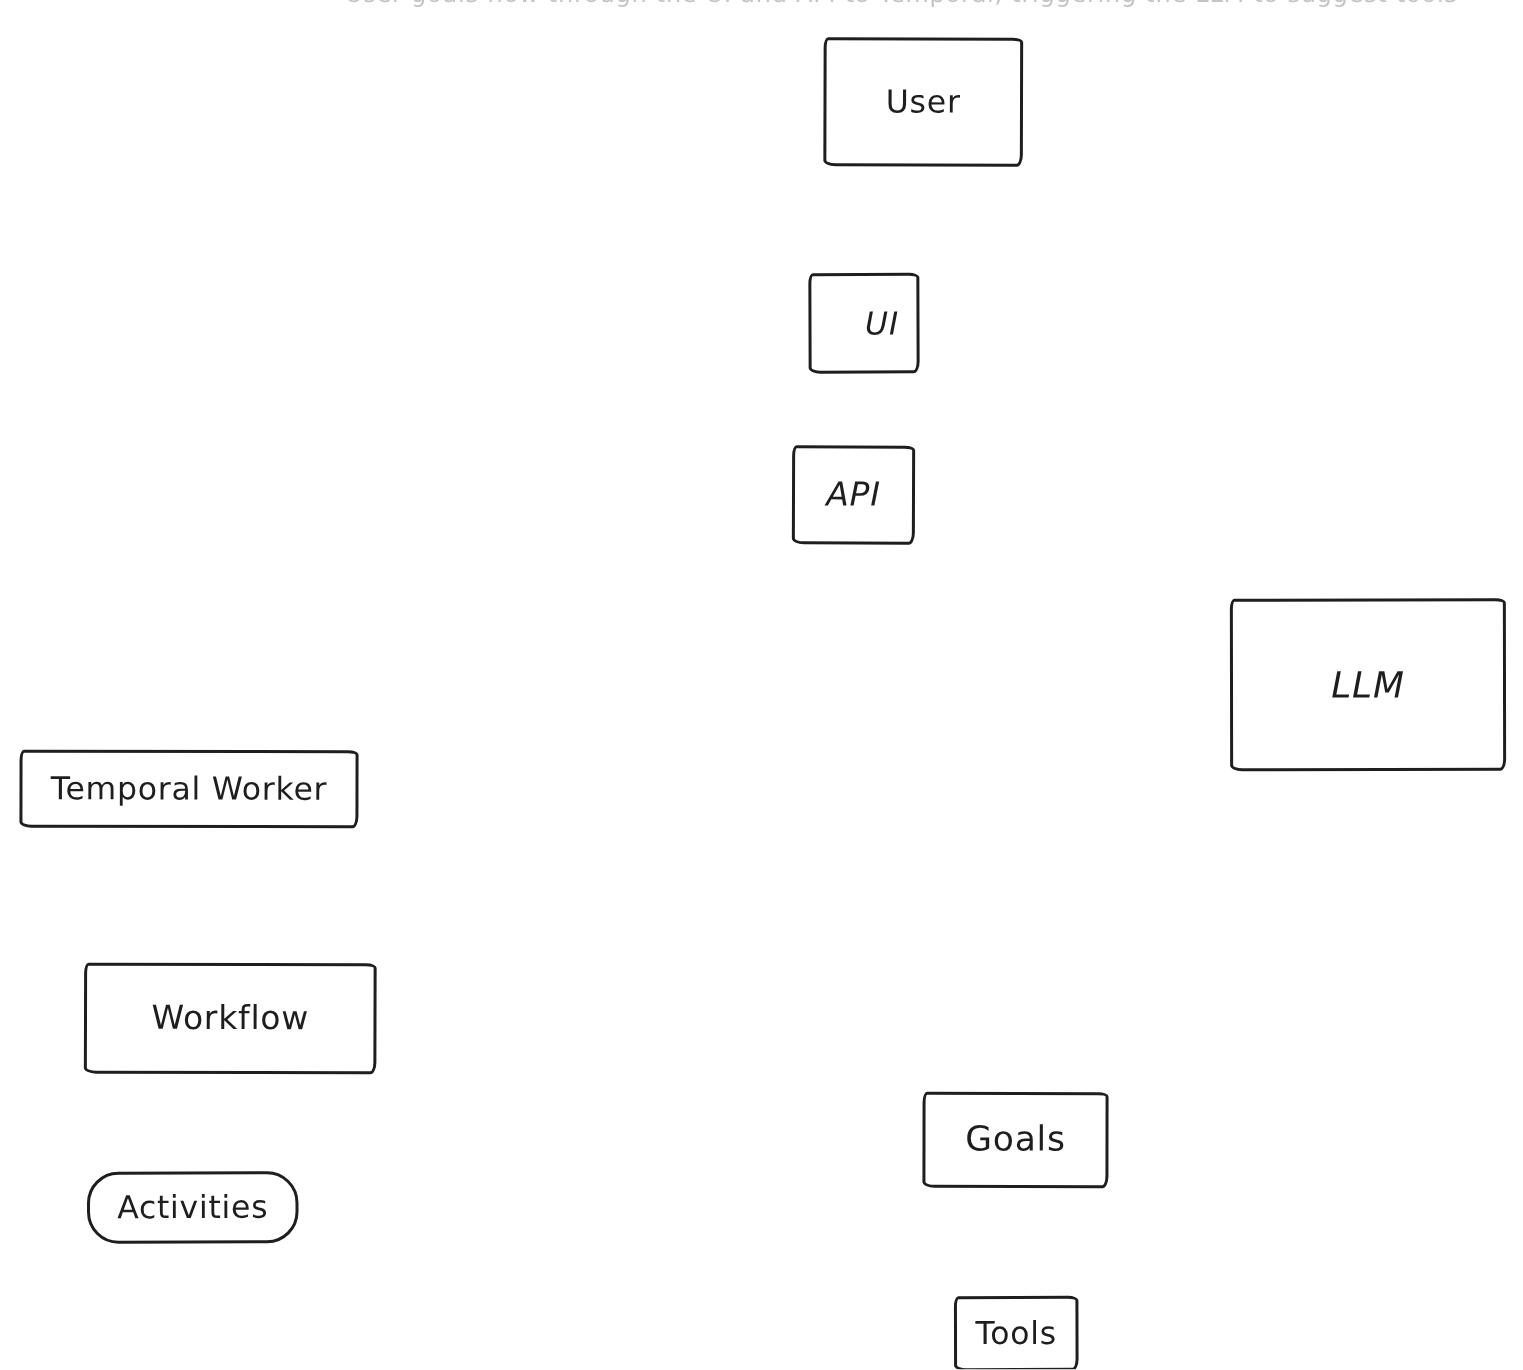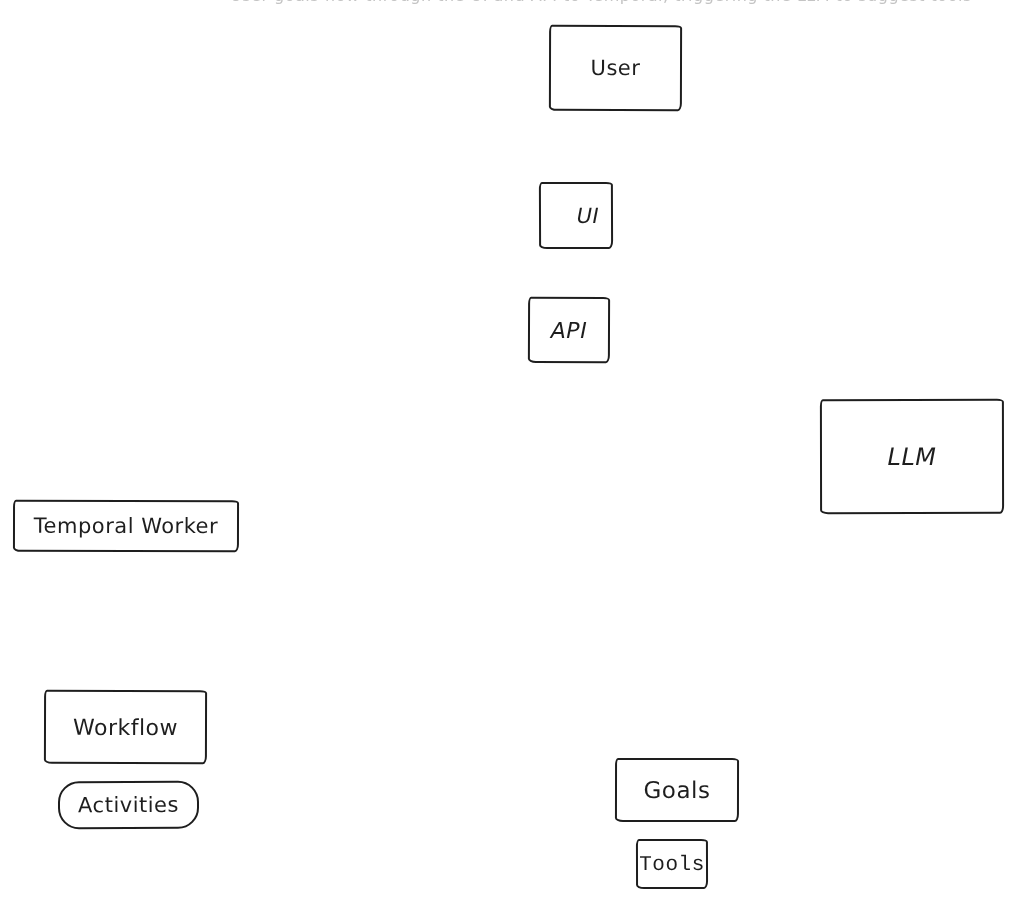--- a/index.html
+++ b/index.html
@@ -48,24 +48,24 @@
     white-space: nowrap;
   }
   .slant .label { font-style: italic; }
 
   .node-user            { left: 502px; top: 25px;  width: 133px; height: 86px;  font-size: 21px; transform: rotate(0.15deg); margin-left: 47px; }
   .node-ui              { left: 539px; top: 182px; width: 74px;  height: 67px;  font-size: 21px; transform: rotate(-0.2deg); padding-left: 24px; }
   .node-api             { left: 528px; top: 297px; width: 82px;  height: 66px;  font-size: 22px; transform: rotate(0.2deg); text-align: right; }
   .node-temporal-cloud  { left: 25px;  top: 334px; width: 209px; height: 51px;  font-size: 21px; transform: rotate(-0.15deg); }
   .node-temporal-worker { left: 13px;  top: 468px; width: 226px; height: 52px;  font-size: 21px; transform: rotate(0.1deg); margin-top: 32px; }
   .node-llm             { left: 820px; top: 399px; width: 184px; height: 115px; font-size: 24px; transform: rotate(-0.1deg); }
-  .node-workflow        { left: 44px;  top: 642px; width: 163px; height: 74px;  font-size: 22px; transform: rotate(0.15deg); margin-top: 48px; }
+  .node-workflow        { left: 56px;  top: 642px; width: 195px; height: 74px;  font-size: 22px; transform: rotate(0.15deg); }
   .node-activities      { left: 58px;  top: 781px; width: 141px; height: 48px;  font-size: 21px; transform: rotate(-0.2deg); border-radius: 21px; }
-  .node-goals           { left: 615px; top: 758px; width: 124px; height: 64px;  font-size: 23px; transform: rotate(0.1deg); }
-  .node-tools           { left: 636px; top: 839px; width: 72px;  height: 50px;  font-size: 21px; transform: rotate(-0.15deg); font-family: Liberation Mono, monospace; }
+  .node-goals           { left: 615px; top: 728px; width: 124px; height: 64px;  font-size: 23px; transform: rotate(0.1deg); }
+  .node-tools           { left: 636px; top: 864px; width: 83px;  height: 50px;  font-size: 21px; transform: rotate(-0.15deg); }
 </style>
 </head>
 <body>
 
 <div id="canvas">
 
   <div id="clipped-header">User goals flow through the UI and API to Temporal, triggering the LLM to suggest tools</div>
 
   <div class="node node-user">
     <span class="label">User</span>

